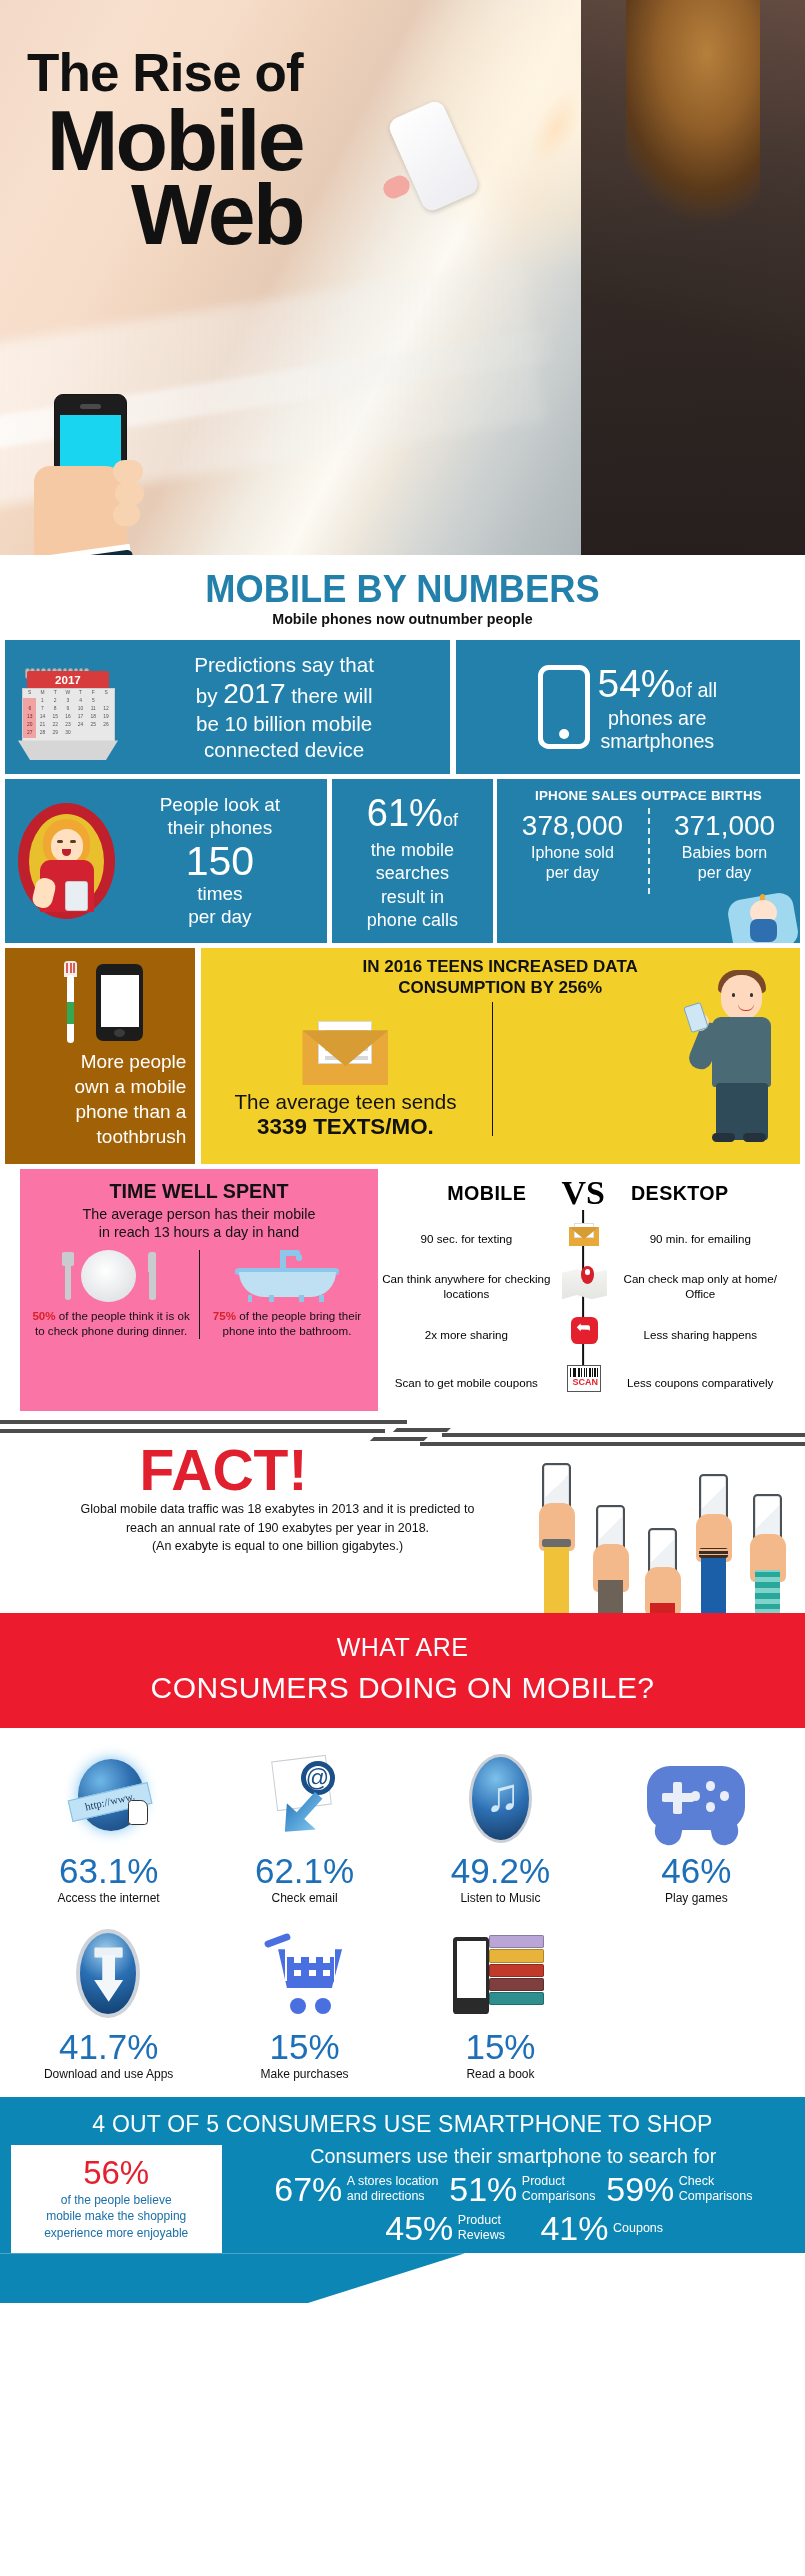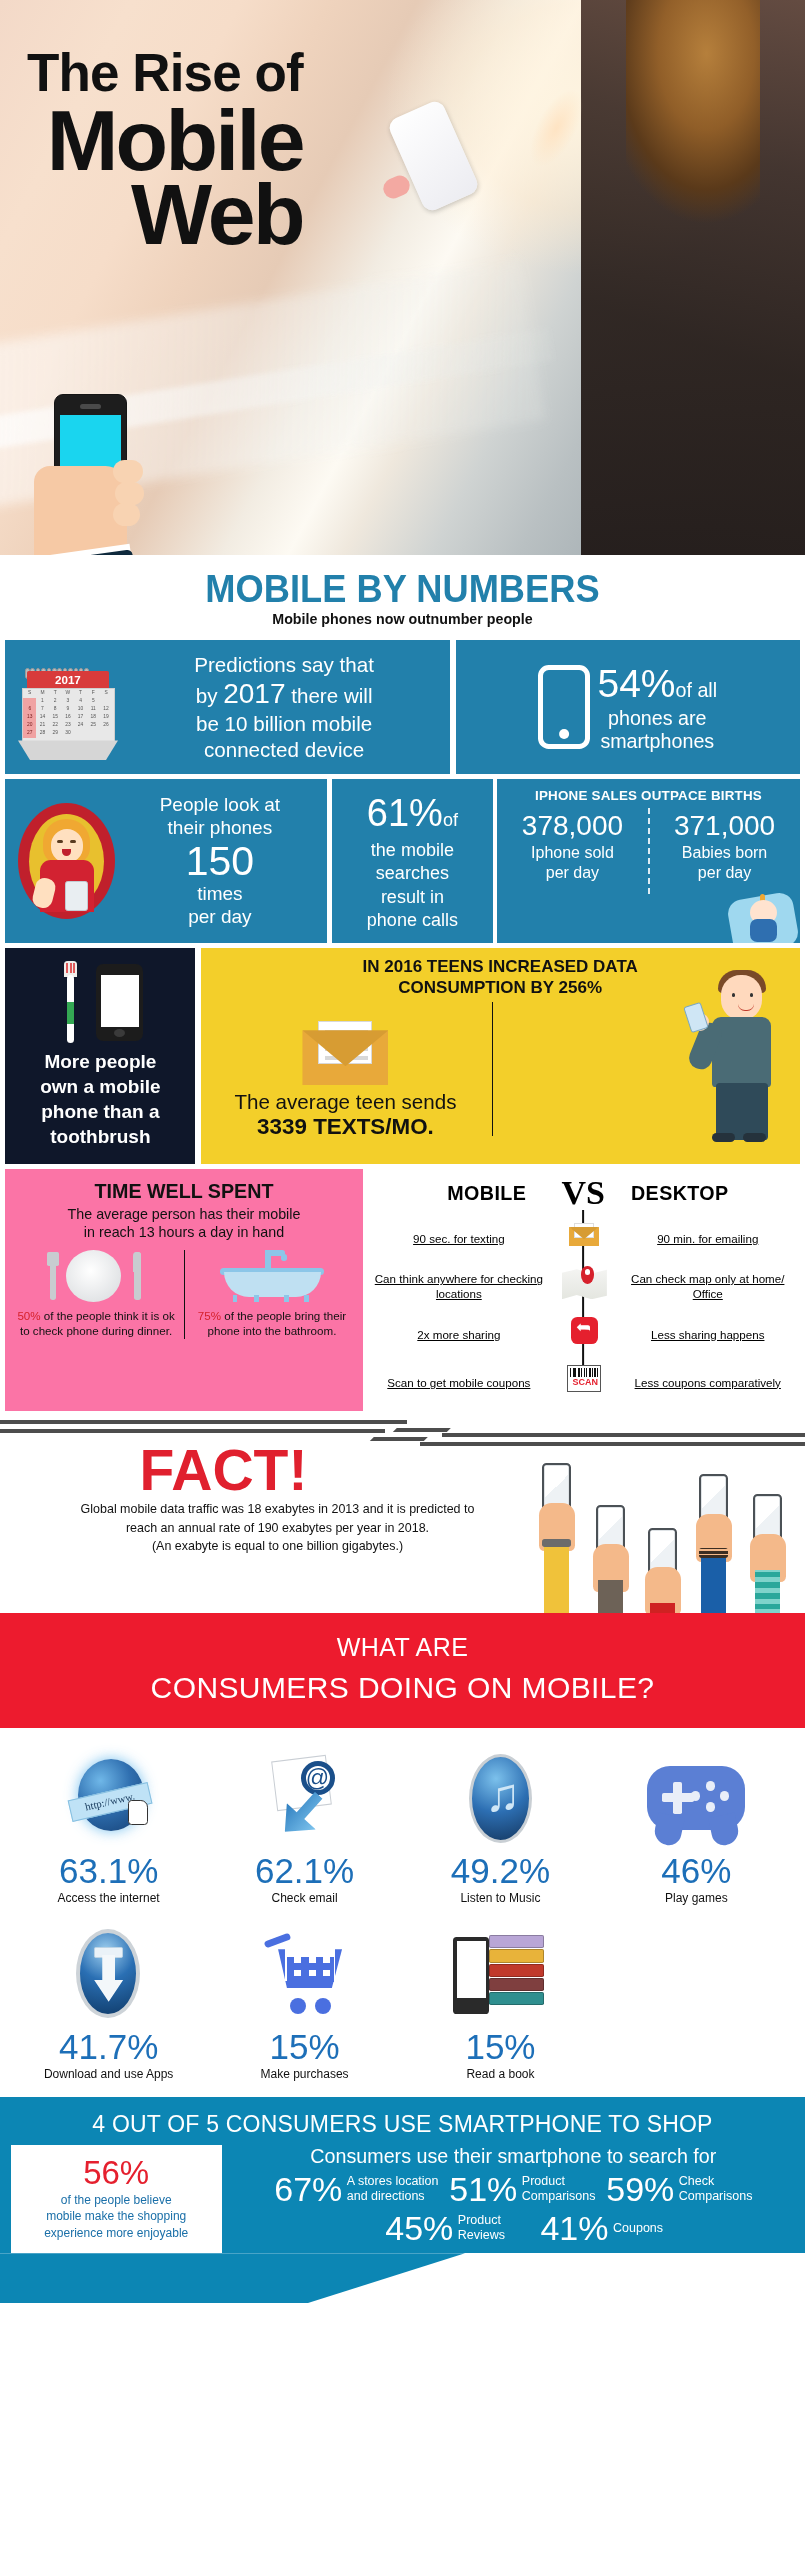--- a/index.html
+++ b/index.html
@@ -160,21 +160,21 @@
   .iph-col .n { font-size:28px; }
   .iph-div { width:0; border-left:2.7px dashed rgba(255,255,255,.85); height:86px; margin:0 5.4px;}
   .baby { position:absolute; right:3.6px; bottom:-9px; width:66px; height:63px;}
   .baby .pillow{ position:absolute; left:0; top:7.2px; width:66px; height:54px; background:#9fd8ef; border-radius:14.3px; transform:rotate(-10deg);}
   .baby .head{position:absolute; left:19.7px; top:10.7px; width:27px;height:25px;background:#ffe3cf;border-radius:50%;}
   .baby .body{position:absolute; left:19.7px; top:30px; width:27px;height:23px;background:#2f6fb0;border-radius:7.2px;}
   .baby .tuft{position:absolute;left:30px;top:5.4px;width:5.4px;height:9px;background:#f0a832;border-radius:2.7px;}
 
   
   .row3 { display:flex; gap:5.4px; padding:0 5.4px; margin-top:5.4px; }
-  .tile-tooth { flex:0 0 190px; background:#0f172a; color:#fff; text-align:center; padding:10.7px 9px 14.3px;font-weight:bold;}
+  .tile-tooth { flex:0 0 190px; background:#a16207; color:#fff; text-align:right; padding:10.7px 9px 14.3px;}
   .tb-icons{ height:86px; position:relative; margin-bottom:5.4px;}
   .tb { position:absolute; left:50px; top:1.8px; width:12.5px; height:82px;}
   .tb .bristle{position:absolute;left:0;top:0;width:12.5px;height:16px;background:#f0eeea;border-radius:3.6px 3.6px 0 0;}
   .tb .bristle i{position:absolute;top:1.8px;width:1.8px;height:10.7px;background:#e05a5a;}
   .tb .handle{position:absolute;left:2.7px;top:14.3px;width:7.2px;height:68px;background:linear-gradient(#ffffff 0 40%, #34a853 40% 72%, #ffffff 72% 100%);border-radius:3.6px;}
   .tb-phone{ position:absolute; left:82px; top:5.4px; width:47px; height:77px; background:#1c1c1c; border-radius:7.2px;}
   .tb-phone .scr{position:absolute;left:4.5px;top:10.7px;width:38px;height:52px;background:#fff;}
   .tb-phone .hm{position:absolute;left:18px;top:65px;width:10.7px;height:8px;background:#3a3a3a;border-radius:50%;}
   .tile-tooth .txt { font-size:19px; line-height:1.3;}
 
@@ -201,51 +201,51 @@
   .boy .smile{position:absolute;left:47px;top:34px;width:16px;height:7.2px;border-bottom:1.8px solid #c0392b;border-radius:0 0 9px 9px;}
   .boy .torso{position:absolute;left:21.5px;top:47px;width:59px;height:70px;background:#4a6b75;border-radius:9px 9px 3.6px 3.6px;}
   .boy .armL{position:absolute;left:3.6px;top:52px;width:23px;height:48px;background:#4a6b75;border-radius:10.7px;transform:rotate(22deg);}
   .boy .handL{position:absolute;left:0px;top:43px;width:18px;height:18px;background:#ffd9bd;border-radius:9px;}
   .boy .phone{position:absolute;left:-3.6px;top:34px;width:18px;height:27px;background:#cfe6f5;border:1.8px solid #7aa8c4;border-radius:2.7px;transform:rotate(-18deg);}
   .boy .legs{position:absolute;left:25px;top:113px;width:52px;height:57px;background:#2f4a59;border-radius:3.6px;}
   .boy .shoeL,.boy .shoeR{position:absolute;top:163px;width:23px;height:9px;background:#25323c;border-radius:4.5px;}
   .boy .shoeL{left:21.5px;} .boy .shoeR{left:52px;}
 
   
-  .row4 { display:flex; gap:3.6px; padding:0 5px; margin-top:5.4px;}
+  .row4 { display:flex; gap:3.6px; padding:0 20px; margin-top:5.4px;}
   .tile-pink { flex:0 0 358px; background:#fb74a6; padding:10.7px 9px 12.5px; text-align:center; color:#111;}
   .tile-pink .hd{ font-size:19.7px; font-weight:700; }
   .tile-pink .sub{ font-size:14.3px; line-height:1.26; margin-top:2.7px;}
   .pink-cols{ display:flex; margin-top:9px;}
   .pink-col{ flex:1; }
   .pink-div{ width:0; border-left:1.8px solid #111; margin:0 5.4px;}
   .plate { width:107px; height:52px; margin:0 auto 7.2px; position:relative;}
   .plate .dish{position:absolute;left:23px;top:0;width:55px;height:52px;border-radius:50%;background:radial-gradient(circle at 45% 40%,#ffffff,#d6d9dc);}
   .plate .fork{position:absolute;left:7.2px;top:1.8px;width:6.3px;height:48px;background:#c8ccd0;border-radius:2.7px;}
   .plate .fork::before{content:"";position:absolute;left:-2.7px;top:0;width:11.6px;height:14.3px;background:#c8ccd0;border-radius:1.8px;}
   .plate .knife{position:absolute;right:9px;top:1.8px;width:6.3px;height:48px;background:#c8ccd0;border-radius:2.7px;}
   .plate .knife::before{content:"";position:absolute;left:-0.9px;top:0;width:8px;height:19.7px;background:#c8ccd0;border-radius:3.6px 3.6px 0 0;}
   .tub { width:107px; height:52px; margin:0 auto 7.2px; position:relative;}
   .tub .basin{position:absolute;left:5.4px;top:21.5px;width:97px;height:25px;background:#bfe0f2;border-radius:0 0 43px 43px;}
   .tub .rim{position:absolute;left:1.8px;top:18px;width:104px;height:6.3px;background:#8cc6e8;border-radius:3.6px;}
   .tub .tap{position:absolute;left:47px;top:0;width:5.4px;height:19.7px;background:#8cc6e8;}
   .tub .tap::before{content:"";position:absolute;left:0;top:0;width:19.7px;height:5.4px;background:#8cc6e8;border-radius:2.7px;}
   .tub .tap::after{content:"";position:absolute;left:16px;top:3.6px;width:5.4px;height:7.2px;background:#8cc6e8;border-radius:2.7px;}
   .tub i{position:absolute;top:45px;width:4.5px;height:7.2px;background:#8cc6e8;}
   .pink-col .cap{ font-size:11.6px; line-height:1.28;}
-  .pink-col .cap b{ color:#d6212c; font-weight:400;}
+  .pink-col .cap b{ color:#d6212c; font-weight:700;}
 
   .tile-vs { flex:1; background:#fff; padding:5.4px 0 0; position:relative;}
   .vs-head{ display:flex; align-items:center; justify-content:center; margin-bottom:7.2px;}
   .vs-head .m,.vs-head .d{ font-size:19.7px; font-weight:700; letter-spacing:0.4px;}
   .vs-head .m{ width:143px; text-align:center;}
   .vs-head .d{ width:143px; text-align:center;}
   .vs-head .vs{ font-family:"Liberation Serif", serif; font-size:34px; font-weight:700; width:50px; text-align:center;}
   .vs-line{ position:absolute; left:50%; top:41px; bottom:19.7px; width:1.8px; background:#111; transform:translateX(-0.9px);}
-  .vs-row{ display:flex; align-items:center; margin-bottom:9px; position:relative; z-index:2;text-decoration:underline;}
+  .vs-row{ display:flex; align-items:center; margin-bottom:9px; position:relative; z-index:2;}
   .vs-row .l,.vs-row .r{ flex:1; font-size:11.6px; line-height:1.26;}
   .vs-row .l{ text-align:center; padding-right:7.2px;}
   .vs-row .r{ text-align:center; padding-left:7.2px;}
   .vs-ic{ flex:0 0 50px; height:39px; position:relative;}
   .ic-env{position:absolute;left:10.7px;top:3.6px;width:30px;height:23px;}
   .ic-env .bk{position:absolute;left:0;top:3.6px;width:30px;height:19.7px;background:#e8a93a;clip-path:polygon(0 100%,0 0,50% 46%,100% 0,100% 100%);}
   .ic-env .pp{position:absolute;left:5.4px;top:0;width:19.7px;height:15px;background:#fff;border:0.9px solid #ddd;}
   .ic-env .fl{position:absolute;left:0;top:3.6px;width:30px;height:12.5px;background:#d79c33;clip-path:polygon(0 0,50% 100%,100% 0);}
   .ic-map{position:absolute;left:3.6px;top:1.8px;width:45px;height:30px;background:linear-gradient(#f4f4f2,#e4e6e0);clip-path:polygon(0 12%,33% 0,66% 14%,100% 2%,100% 88%,66% 100%,33% 86%,0 100%);}
   .ic-pin{position:absolute;left:23px;top:-1.8px;width:12.5px;height:18px;background:#d6212c;border-radius:6.3px 6.3px 6.3px 6.3px/8px 8px 9px 9px;}

